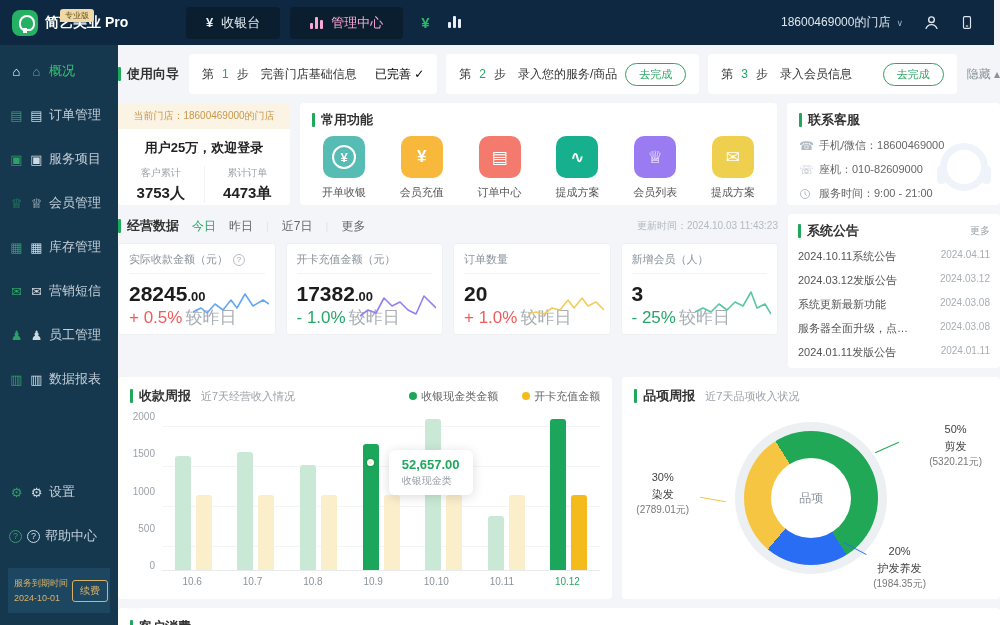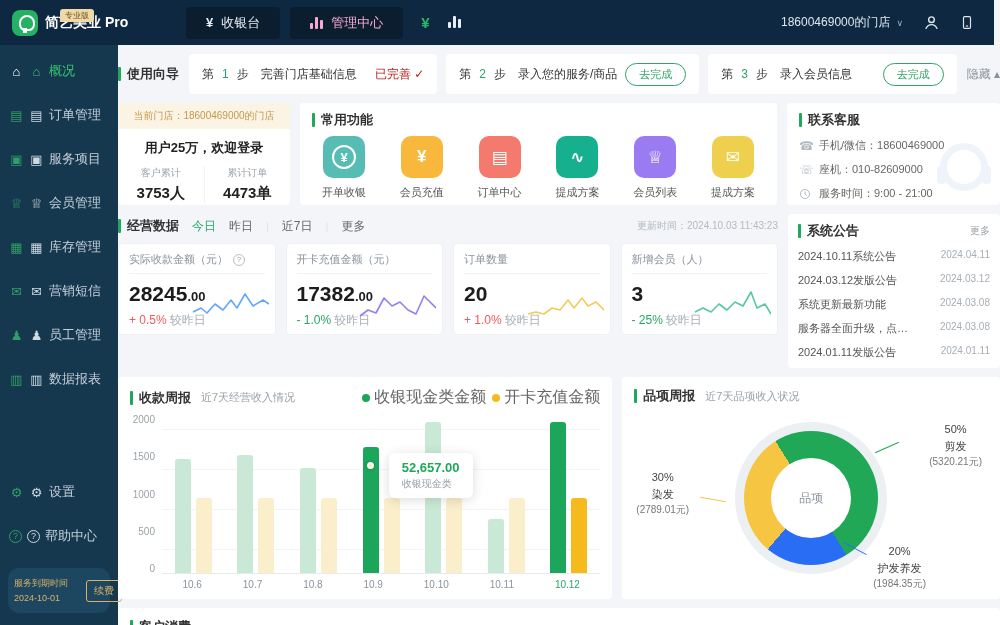--- a/index.html
+++ b/index.html
@@ -32,37 +32,37 @@
 .sidebar{position:absolute;top:45px;left:0;width:118px;bottom:0;background:#16384f;display:flex;flex-direction:column;padding-top:4px}
 .side-item{display:flex;align-items:center;gap:5px;padding:13px 0 13px 9px;font-size:13px;color:#c3cfd8;cursor:pointer;white-space:nowrap}
 .side-item .ic{width:15px;text-align:center;font-size:13px;flex:0 0 auto}
 .side-item .ic-a{color:#2f9e67}
 .side-item .ic-b{color:#cfd9e0}
 .side-item.active{color:#35c56f}
 .side-item.active .ic-a{color:#ffffff}
 .side-item.active .ic-b{color:#35c56f}
 .ic.circle{width:13px;height:13px;border:1px solid currentColor;border-radius:50%;font-size:9px;line-height:11px}
 .side-spacer{flex:1}
-.expiry{margin:10px 8px 12px;background:#1d4660;border-radius:11px;padding:8px 6px;display:flex;align-items:center;gap:18px}
+.expiry{margin:10px 8px 12px;background:#1d4660;border-radius:0;padding:8px 6px;display:flex;align-items:center;gap:4px}
 .expiry-text{font-size:9px;color:#d9b268;line-height:1.6;white-space:nowrap}
 .renew-btn{border:1px solid #d9b268;color:#d9b268;font-size:10px;padding:3px 7px;border-radius:3px;background:transparent;cursor:pointer;white-space:nowrap}
 
 
 .main{position:absolute;left:118px;top:45px;right:0;bottom:0;padding:9px 0;overflow:hidden}
 .sec-title{display:flex;align-items:center;gap:6px;font-size:13px;font-weight:bold;color:#333;white-space:nowrap}
 .sec-title .bar{width:3px;height:14px;background:#1fa75c;border-radius:1px}
 .card{background:#fff;border-radius:4px}
 
 
 .wizard{display:flex;align-items:center;gap:10px;height:40px;margin-bottom:9px}
 .wiz-steps{flex:1;display:flex;gap:9px}
 .wiz-card{background:#fff;border-radius:4px;height:40px;flex:1;display:flex;align-items:center;padding:0 13px;gap:8px;font-size:12px;color:#333;white-space:nowrap}
 .step-no{color:#27a567}
 .wiz-desc{margin-left:4px}
-.wiz-status{color:#b91c1c;margin-left:auto;font-size:12px}
+.wiz-status{color:#000000;margin-left:auto;font-size:12px}
 .wiz-btn{margin-left:auto;border:1px solid #2aa564;color:#2aa564;border-radius:12px;padding:3px 13px;font-size:11px;background:#fff;cursor:pointer}
 .hide-toggle{color:#8a9299;font-size:12px;white-space:nowrap;cursor:pointer}
 
 
 .row2{display:flex;gap:10px;height:102px;margin-bottom:9px}
 .store-card{width:172px;overflow:hidden;display:flex;flex-direction:column}
 .store-head{background:#fbf3e3;color:#c8984b;font-size:10px;padding:6px 4px;text-align:center;white-space:nowrap}
 .store-welcome{font-size:13px;font-weight:bold;color:#222;text-align:center;margin:10px 0 9px}
 .store-stats{display:flex}
 .store-stat{flex:1;text-align:center}
@@ -88,39 +88,39 @@
 .biz-tab{font-size:12px;color:#666;cursor:pointer;white-space:nowrap}
 .biz-tab.on{color:#27a567}
 .biz-sep{color:#e0e4e8;font-size:11px}
 .updated{margin-left:auto;font-size:10px;color:#b3bac0;white-space:nowrap}
 .stat-cards{display:flex;gap:10px;height:92px}
 .stat-card{flex:1;background:#fff;border:1px solid #eef0f3;border-radius:4px;padding:8px 10px;position:relative;min-width:0}
 .stat-title{font-size:11px;color:#8a939b;padding-bottom:6px;border-bottom:1px solid #f0f2f4;display:flex;gap:5px;align-items:center;white-space:nowrap;overflow:hidden}
 .help-ico{width:12px;height:12px;border:1px solid #b6bec5;border-radius:50%;font-size:8px;color:#9aa2a9;display:inline-flex;align-items:center;justify-content:center;flex:0 0 auto}
 .stat-value{font-size:21px;font-weight:bold;color:#1c1c1c;margin-top:8px}
 .stat-value small{font-size:13px;font-weight:bold}
-.stat-delta{font-size:12px;margin-top:6px;white-space:nowrap}
+.stat-delta{font-size:17px;white-space:nowrap}
 .delta-up{color:#f25a5a}.delta-down{color:#27a567}
 .vs{color:#a7aeb5;margin-left:3px}
 .spark{position:absolute;right:6px;bottom:12px}
 .ann-card{width:212px;padding:8px 10px}
 .ann-head{display:flex;align-items:center}
 .more{margin-left:auto;font-size:10px;color:#9aa2a9;cursor:pointer}
 .ann-row{display:flex;font-size:11px;color:#555;margin-top:9px;cursor:pointer;white-space:nowrap}
 .ann-text{overflow:hidden;text-overflow:ellipsis;max-width:120px}
 .ann-date{margin-left:auto;color:#a7aeb5;font-size:10px}
 
 
 .row4{display:flex;gap:10px;height:222px;margin-bottom:9px}
 .chart-card{padding:10px 12px;position:relative;overflow:hidden}
 .pay-card{flex:1.33;min-width:0}
 .item-card{flex:1;min-width:0}
 .chart-head{display:flex;align-items:center;gap:10px}
 .chart-sub{font-size:11px;color:#9aa2a9;white-space:nowrap}
-.legend{margin-left:auto;display:flex;gap:6px;font-size:16px;color:#666;white-space:nowrap}
+.legend{margin-left:auto;display:flex;gap:24px;font-size:11px;color:#666;white-space:nowrap}
 .legend .dot{width:8px;height:8px;border-radius:50%;display:inline-block;margin-right:4px}
 .bar-area{display:flex;margin-top:6px;height:176px}
 .y-axis{width:32px;display:flex;flex-direction:column;justify-content:space-between;align-items:flex-end;font-size:10px;color:#9aa2a9;padding:0 7px 16px 0}
 .plot{flex:1;position:relative}
 .gridline{position:absolute;left:0;right:0;height:1px;background:#f2f4f6}
 .groups{position:absolute;left:0;right:0;top:0;bottom:16px;display:flex;justify-content:space-around;align-items:flex-end;border-bottom:1px solid #e8ebee}
 .bar-group{display:flex;gap:5px;align-items:flex-end;height:100%}
 .bar{width:16px;border-radius:3px 3px 0 0}
 .x-labels{position:absolute;bottom:0;left:0;right:0;display:flex;justify-content:space-around;font-size:10px;color:#8a939b}
 .x-label.hl{color:#27a567}

